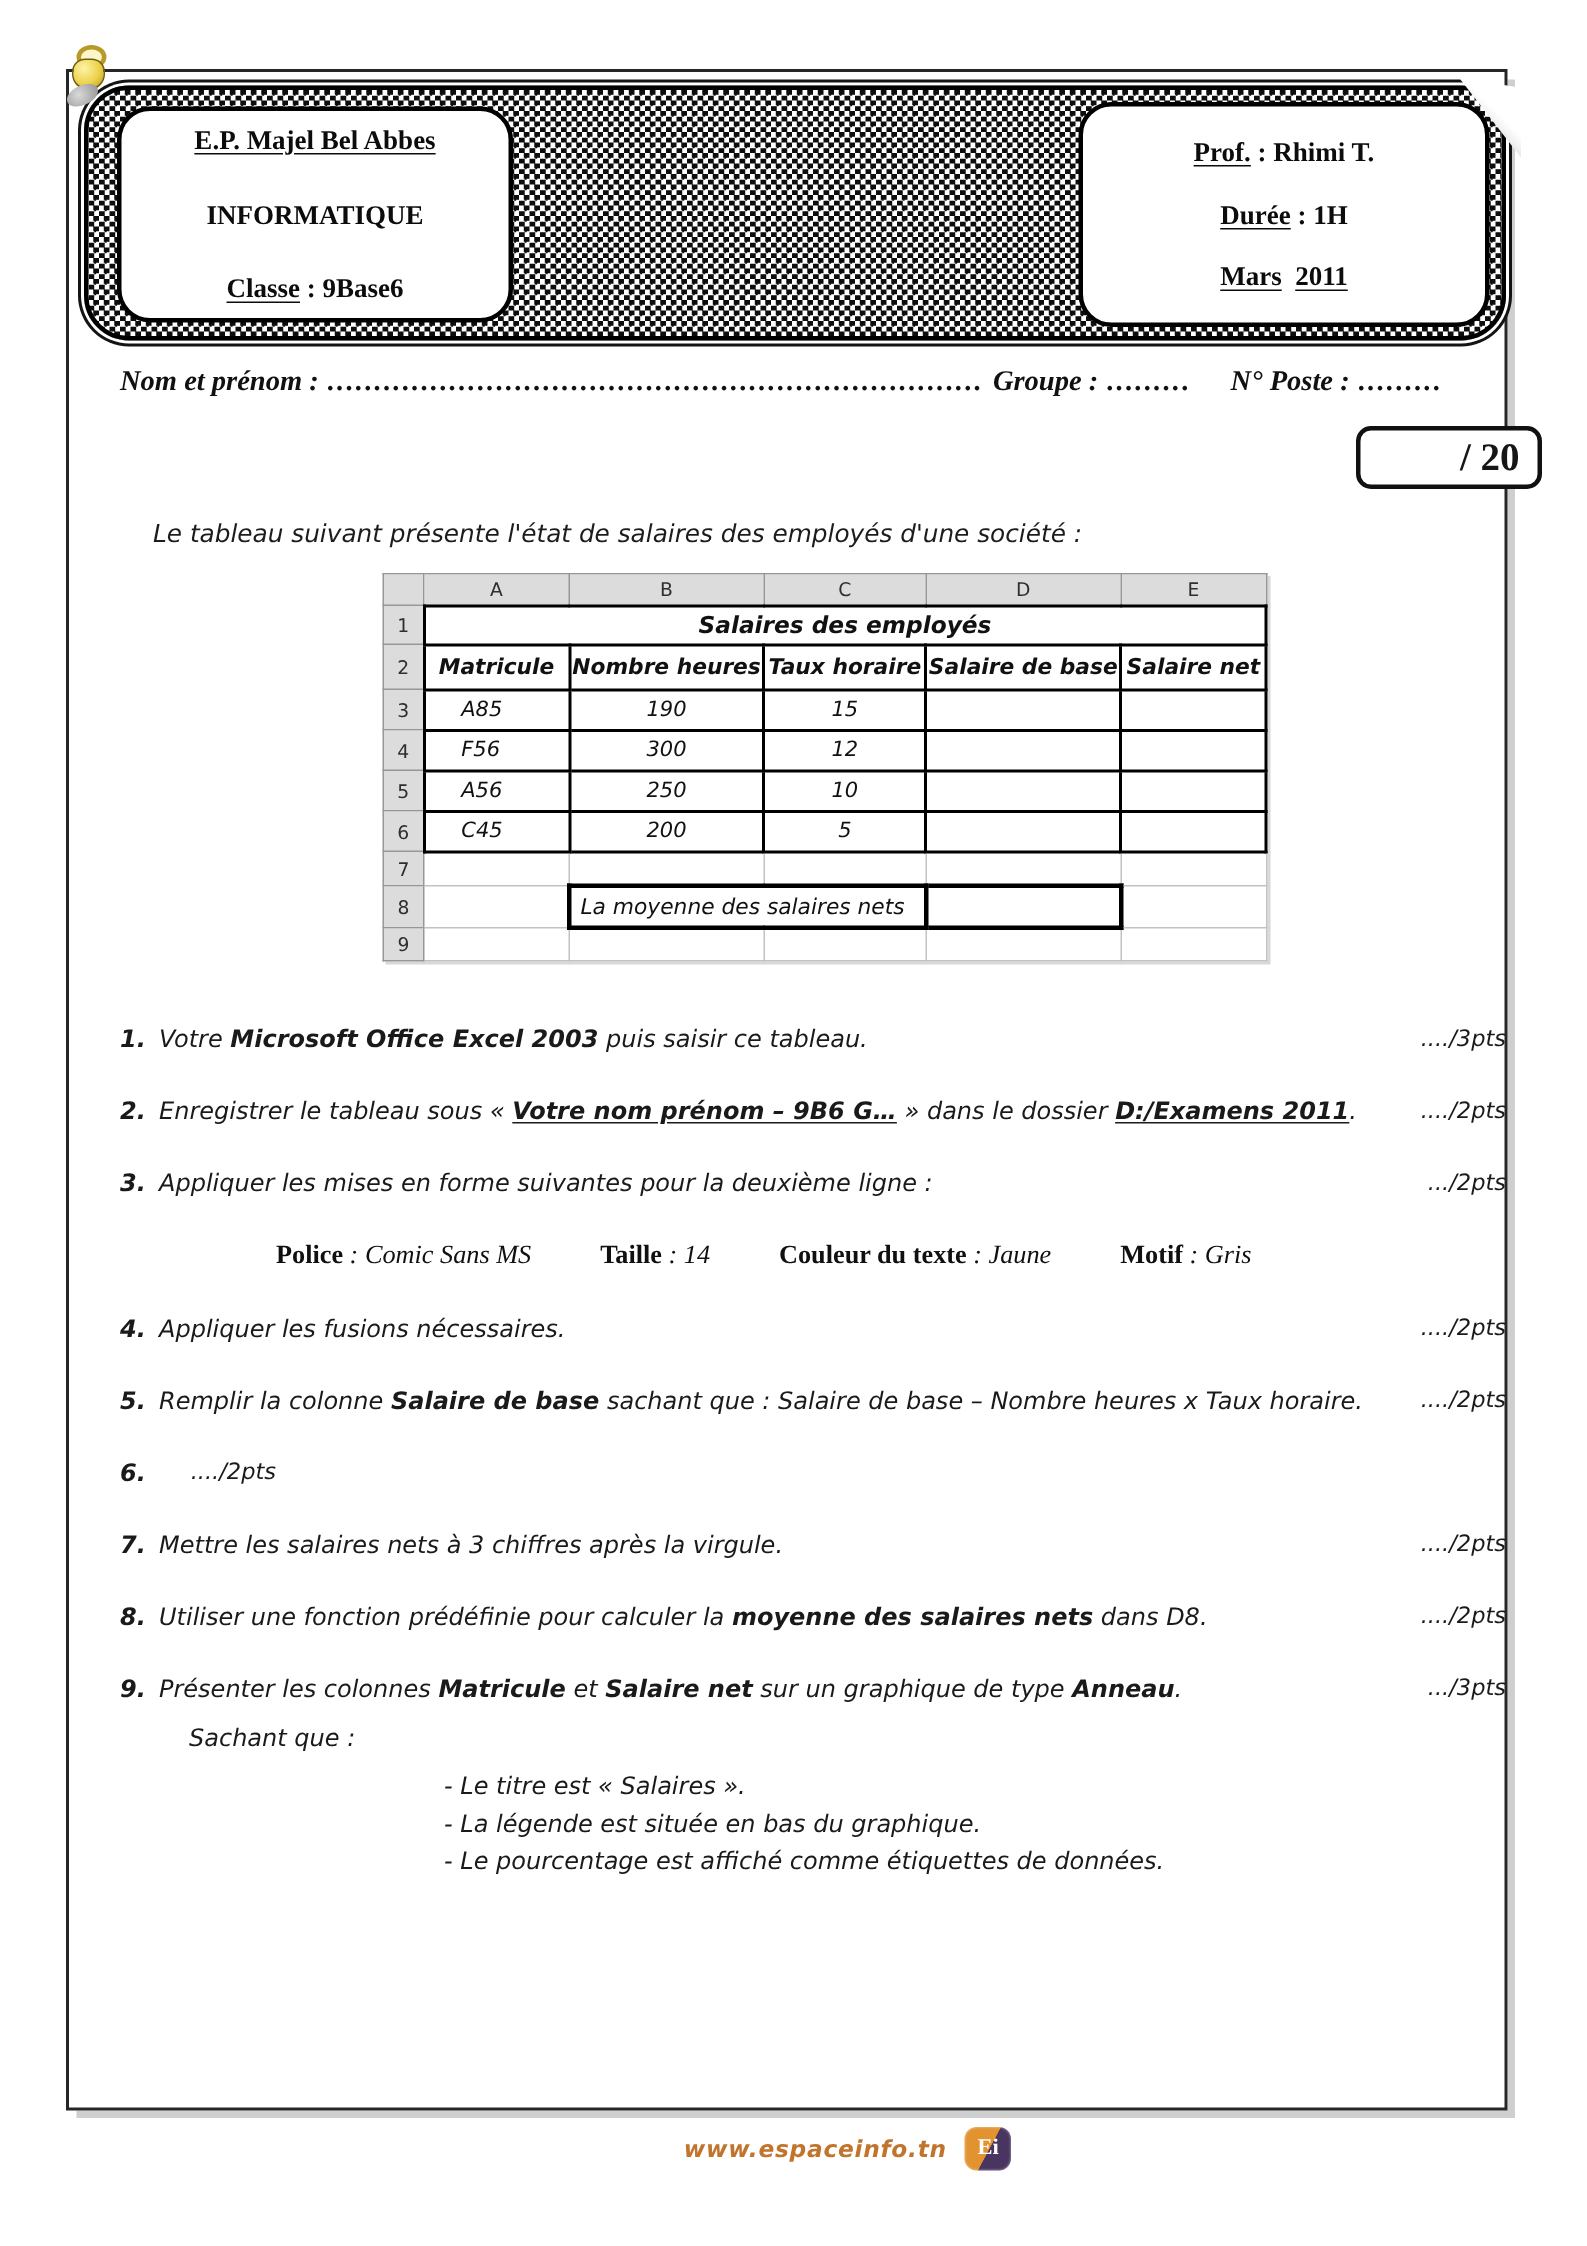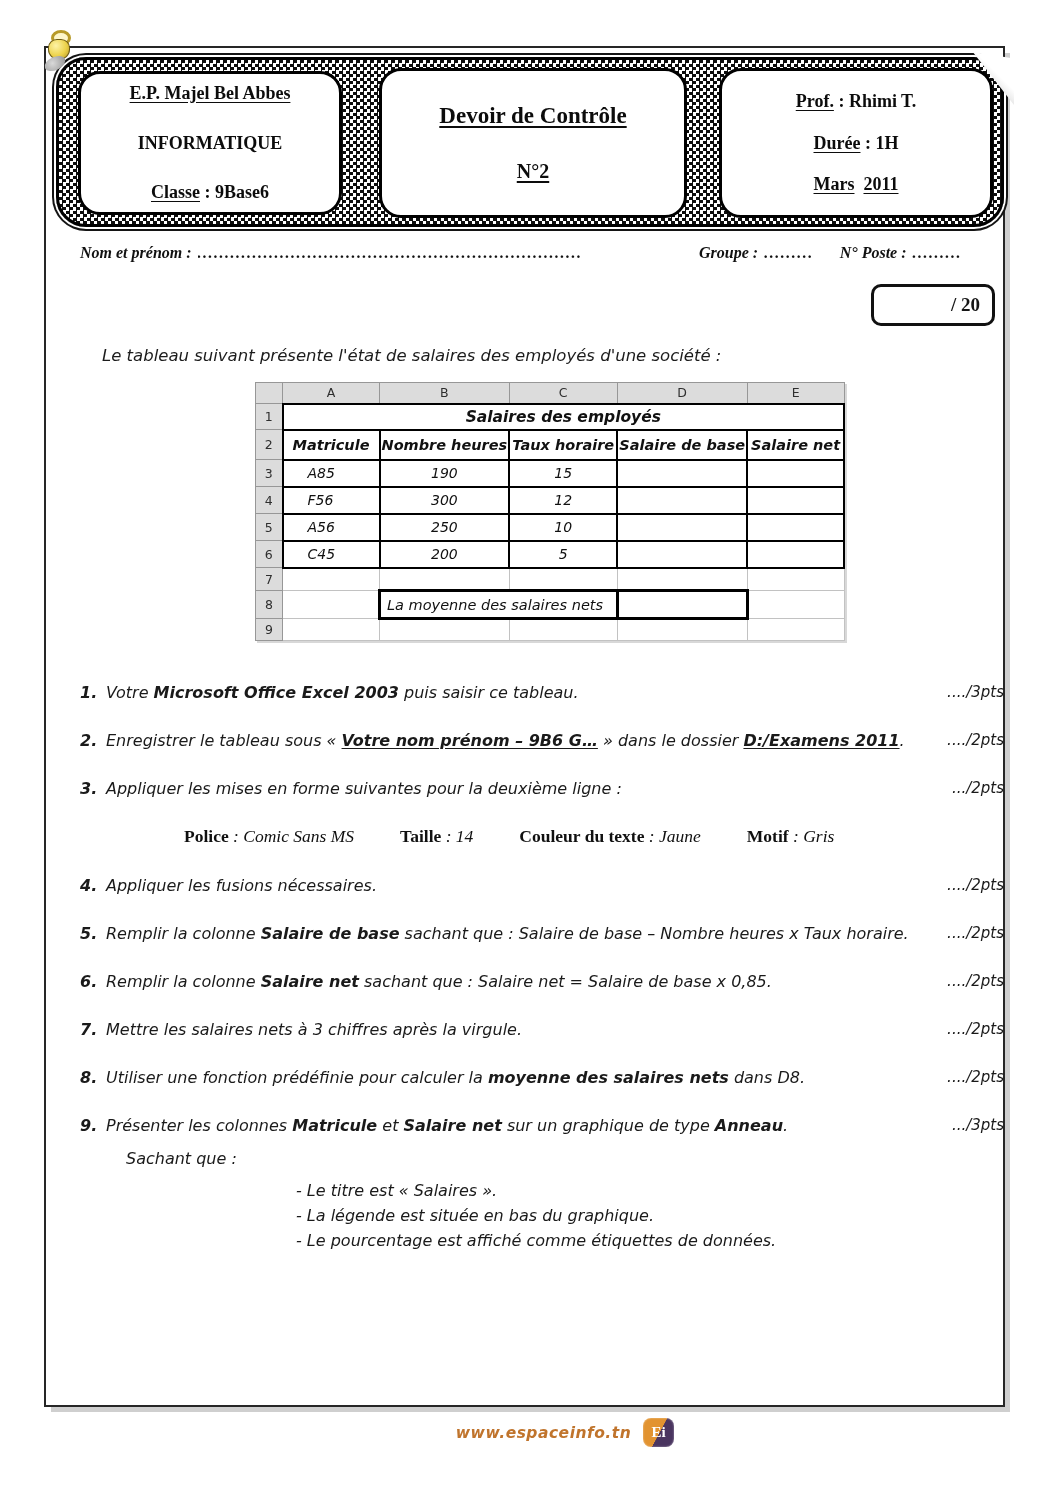--- a/index.html
+++ b/index.html
@@ -37,30 +37,30 @@
   .pin-ring{position:absolute;left:9px;top:0;width:14px;height:10px;border:3px solid #b79a28;
             border-radius:50%;background:#fdf6c9;}
   .pin-head{position:absolute;left:6px;top:9px;width:20px;height:19px;border:1px solid #6e5c14;
             border-radius:45% 45% 55% 55%;
             background:radial-gradient(circle at 35% 30%,#fdf3a6,#ecd24a 55%,#b39422);}
   .pin-base{position:absolute;left:2px;top:27px;width:22px;height:13px;border-radius:50%;
             background:radial-gradient(circle at 40% 40%,#d9d9d9,#8f8f8f);transform:rotate(-25deg);}
 
   
   .identity{position:absolute;left:34px;top:196px;width:882px;display:flex;align-items:baseline;
-            font-family:"Liberation Serif",serif;font-style:italic;font-weight:600;font-size:16px;
+            font-family:"Liberation Serif",serif;font-style:italic;font-weight:600;font-size:19px;
             white-space:nowrap;color:#111;}
   .identity .dots{flex:1;overflow:hidden;letter-spacing:1.5px;margin:0 6px;}
   .identity .gap{width:26px;flex:none;}
   .identity .smalldots{letter-spacing:1.5px;margin-left:6px;}
 
   
-  .scorebox{position:absolute;left:825px;top:236px;width:124px;height:42px;
+  .scorebox{position:absolute;left:858px;top:236px;width:124px;height:42px;
             border:3px solid #111;border-radius:10px;background:#fff;
-            font-family:"Liberation Serif",serif;font-weight:bold;font-size:19px;
+            font-family:"Liberation Serif",serif;font-weight:bold;font-size:26px;
             display:flex;align-items:center;justify-content:flex-end;padding-right:12px;box-sizing:border-box;}
 
   
   .intro{position:absolute;left:56px;top:298px;font-style:italic;font-size:16.5px;color:#1c1c1c;}
 
   
   table.sheet{position:absolute;left:209px;top:334px;border-collapse:collapse;table-layout:fixed;
               font-style:italic;font-size:14px;color:#111;background:#fff;
               box-shadow:2px 2px 0 0 #d8d8d8;}
   .sheet td{border:1px solid #c2c2c2;padding:0 3px;overflow:hidden;white-space:nowrap;}
@@ -109,24 +109,20 @@
   <div class="pin-base"></div>
 </div>
 
 <div class="page">
 
   <div class="frame">
     <div class="hbox box-school">
       <div><u>E.P. Majel Bel Abbes</u></div>
       <div>INFORMATIQUE</div>
       <div><u>Classe</u><span> : 9Base6</span></div>
-    </div>
-    <div class="hbox box-title">
-      <div><u>Devoir de Contrôle</u></div>
-      <div class="sub"><u>N°2</u></div>
     </div>
     <div class="hbox box-info">
       <div><u>Prof.</u><span> : Rhimi T.</span></div>
       <div><u>Durée</u><span> : 1H</span></div>
       <div><u>Mars</u>&nbsp;&nbsp;<u>2011</u></div>
     </div>
   </div>
   <div class="curl"></div>
 
   <div class="identity">
@@ -267,21 +263,20 @@
     </div>
 
     <div class="q">
       <span class="qnum">5.</span>
       <span class="qtext"><span>Remplir la colonne  </span><b>Salaire de base</b><span> sachant que : Salaire de base – Nombre heures  x  Taux horaire.</span></span>
       <span class="pts">..../2pts</span>
     </div>
 
     <div class="q">
       <span class="qnum">6.</span>
-      <span class="qtext"><span>Remplir la colonne </span><b>Salaire net</b><span> sachant que :  Salaire net = Salaire de base  x 0,85.</span></span>
       <span class="pts">..../2pts</span>
     </div>
 
     <div class="q">
       <span class="qnum">7.</span>
       <span class="qtext"><span>Mettre les salaires nets à 3 chiffres après la virgule.</span></span>
       <span class="pts">..../2pts</span>
     </div>
 
     <div class="q">

